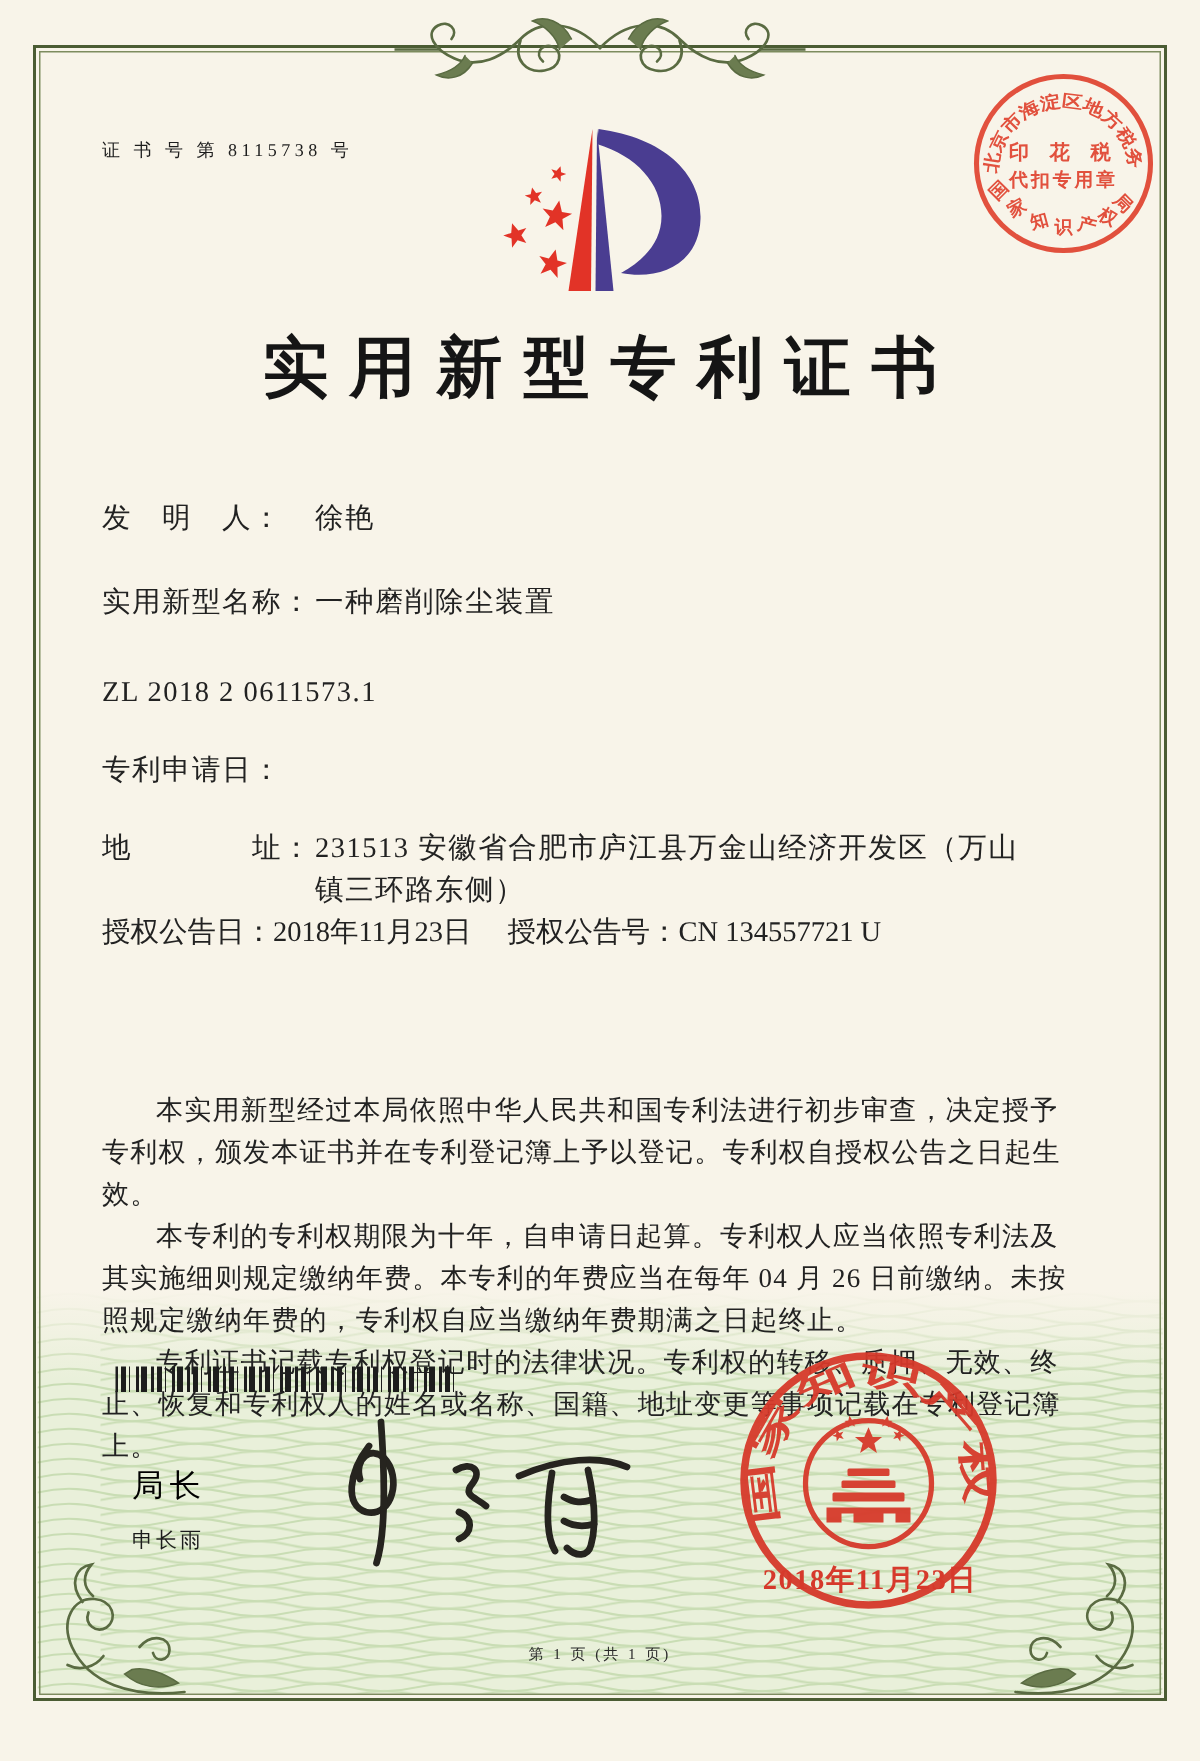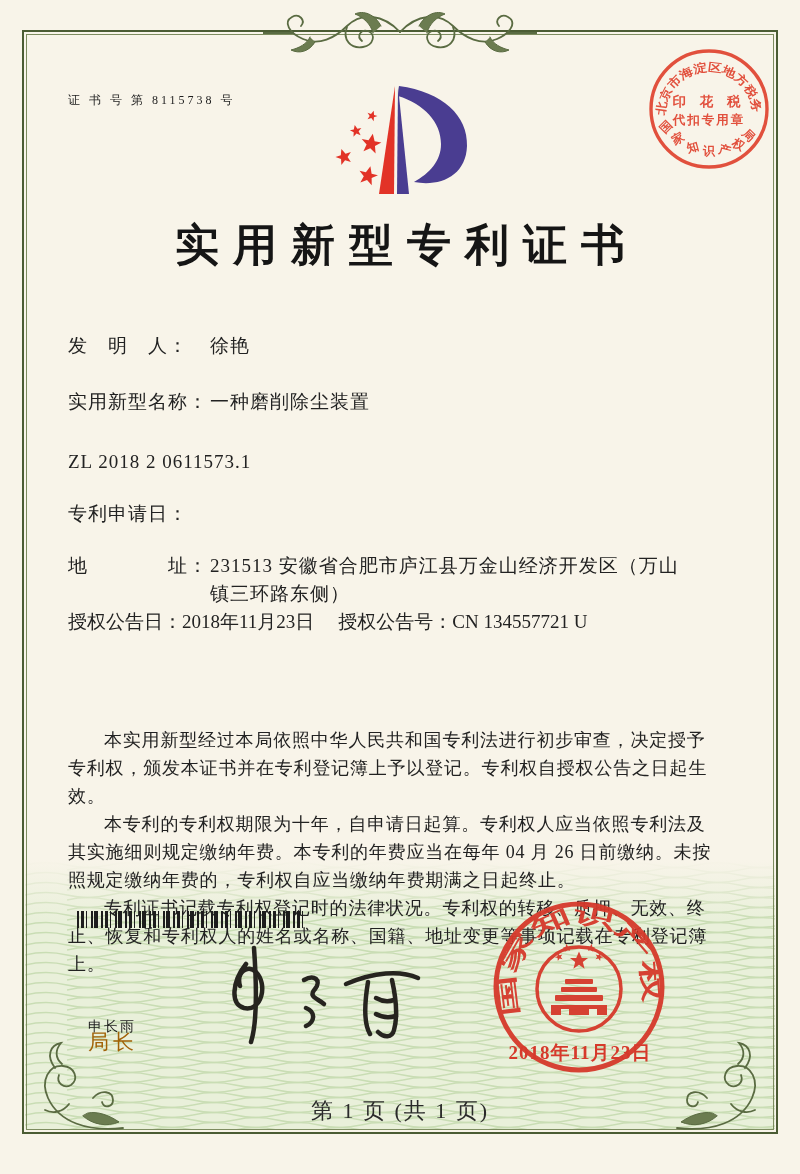--- a/index.html
+++ b/index.html
@@ -45,30 +45,30 @@
     letter-spacing:0.8px;color:#222;z-index:2;margin-top:36px;}
   .bodytext p{margin:0;text-indent:2em;}
   
   .barcode{position:absolute;left:77px;top:911px;width:228px;height:17px;z-index:2;
     background:repeating-linear-gradient(90deg,
       #1d1d1d 0 2px,transparent 2px 4px,
       #1d1d1d 4px 7px,transparent 7px 9px,
       #1d1d1d 9px 10px,transparent 10px 14px,
       #1d1d1d 14px 16px,transparent 16px 17px,
       #1d1d1d 17px 21px,transparent 21px 24px);}
-  .sig-title{position:absolute;left:88px;top:1028px;font-size:21px;letter-spacing:4px;
-    font-family:"Liberation Sans","DejaVu Sans",sans-serif;color:#a16207;z-index:2;}
+  .sig-title{position:absolute;left:88px;top:976px;font-size:21px;letter-spacing:4px;
+    font-family:"Liberation Sans","DejaVu Sans",sans-serif;color:#000000;z-index:2;}
   .sig-name{position:absolute;left:88px;top:1018px;font-size:14px;letter-spacing:2px;
     font-family:"Liberation Sans","DejaVu Sans",sans-serif;color:#1c1c1c;z-index:2;}
   .signature{position:absolute;left:218px;top:942px;z-index:2;}
   .seal{position:absolute;left:491px;top:899px;z-index:2;}
   .seal-date{position:absolute;left:494px;top:1040px;width:172px;text-align:center;
     font-size:19px;letter-spacing:1px;color:#d6392b;font-weight:bold;z-index:3;}
   .page-footer{position:absolute;left:0;top:1096px;width:100%;text-align:center;
-    font-size:22px;letter-spacing:2px;color:#2a2a2a;z-index:2;font-family:Liberation Serif, serif;}
+    font-size:10px;letter-spacing:2px;color:#2a2a2a;z-index:2;font-family:Liberation Serif, serif;}
 </style>
 </head>
 <body>
 
 <div class="band">
   <svg width="750" height="269">
     <defs>
       <pattern id="wv" width="84" height="10" patternUnits="userSpaceOnUse">
         <path d="M0,5 Q21,0 42,5 T84,5" fill="none" stroke="#c9ddb4" stroke-width="1.3"></path>
       </pattern>

